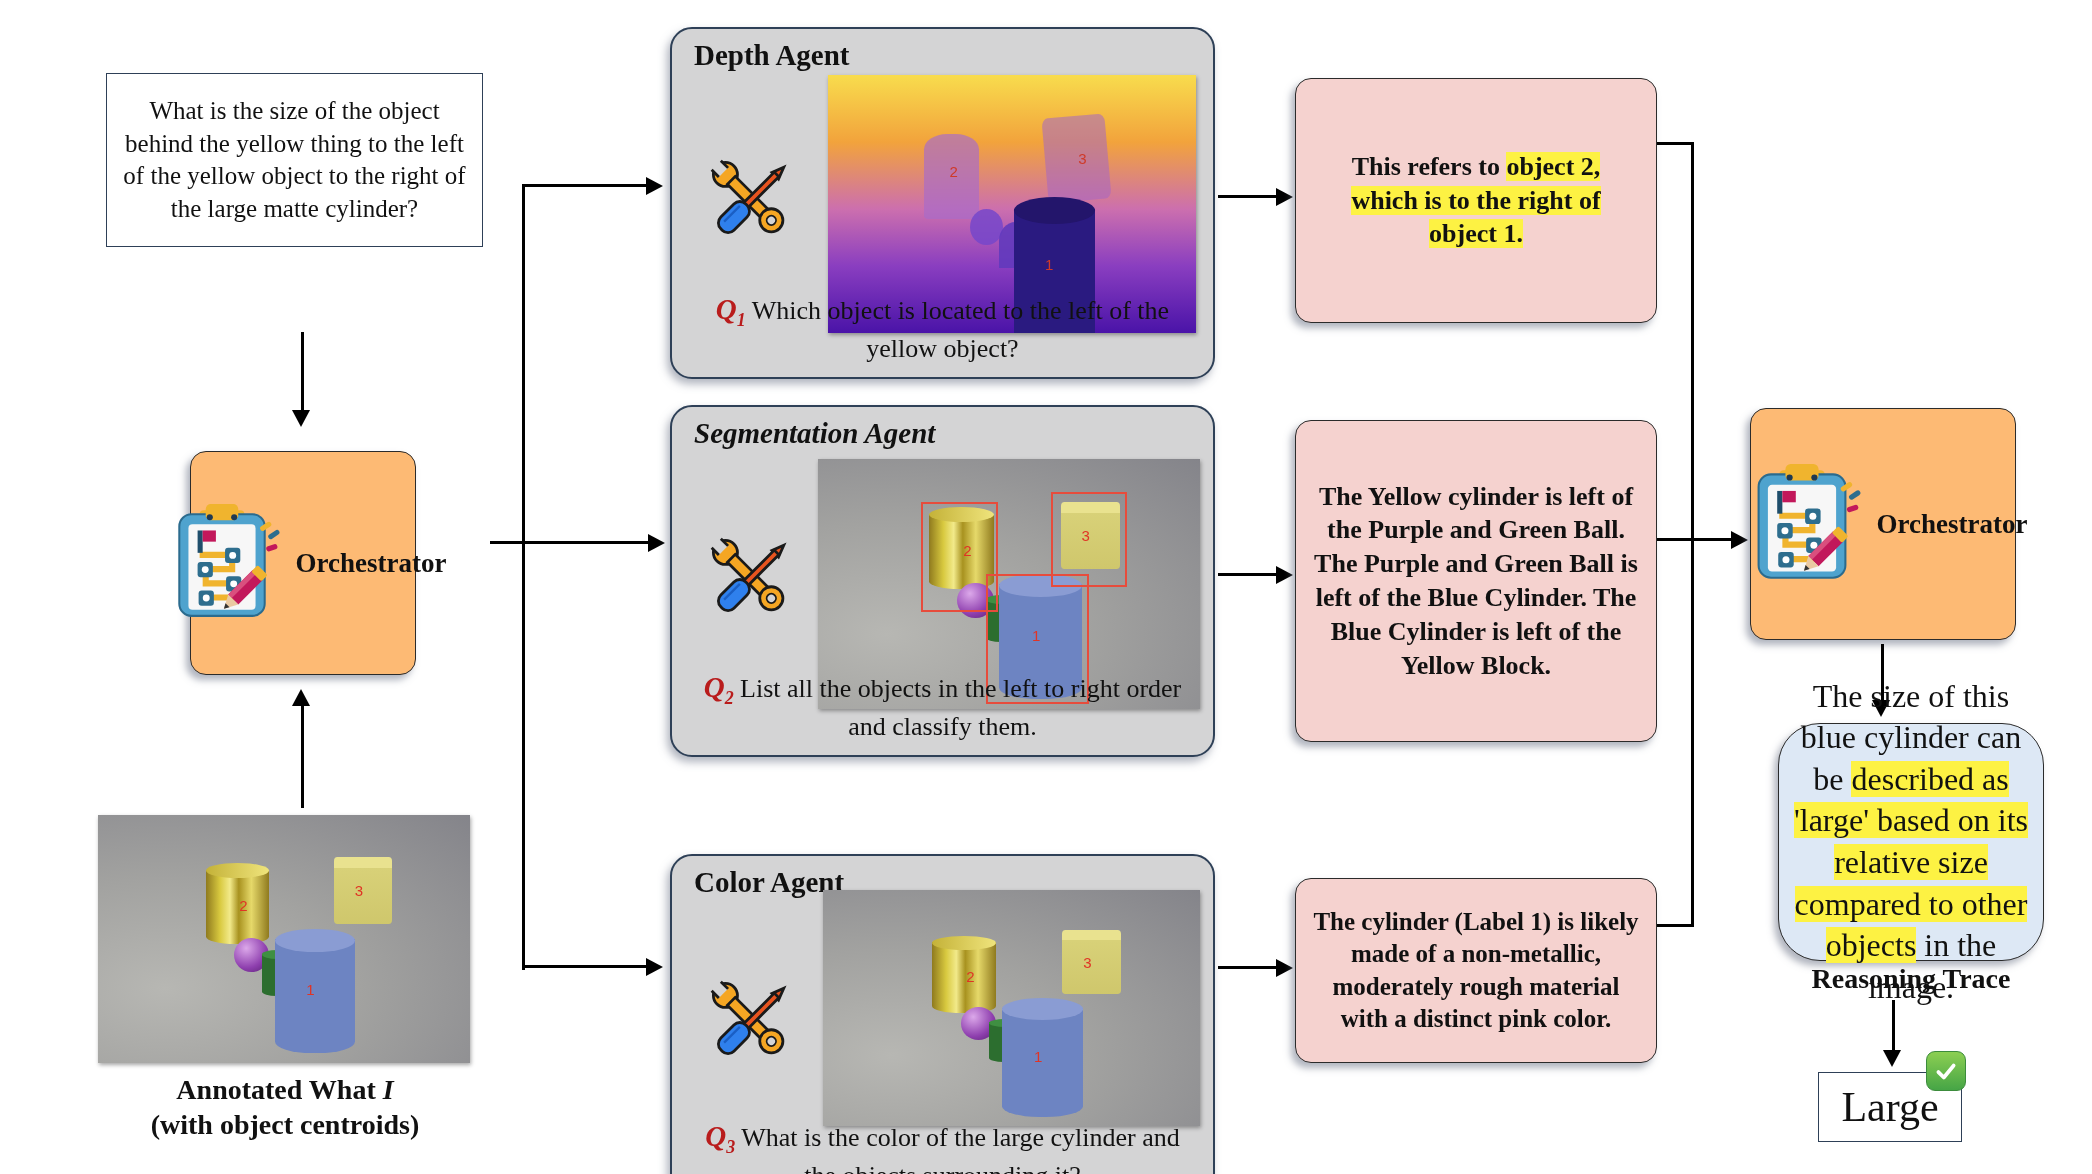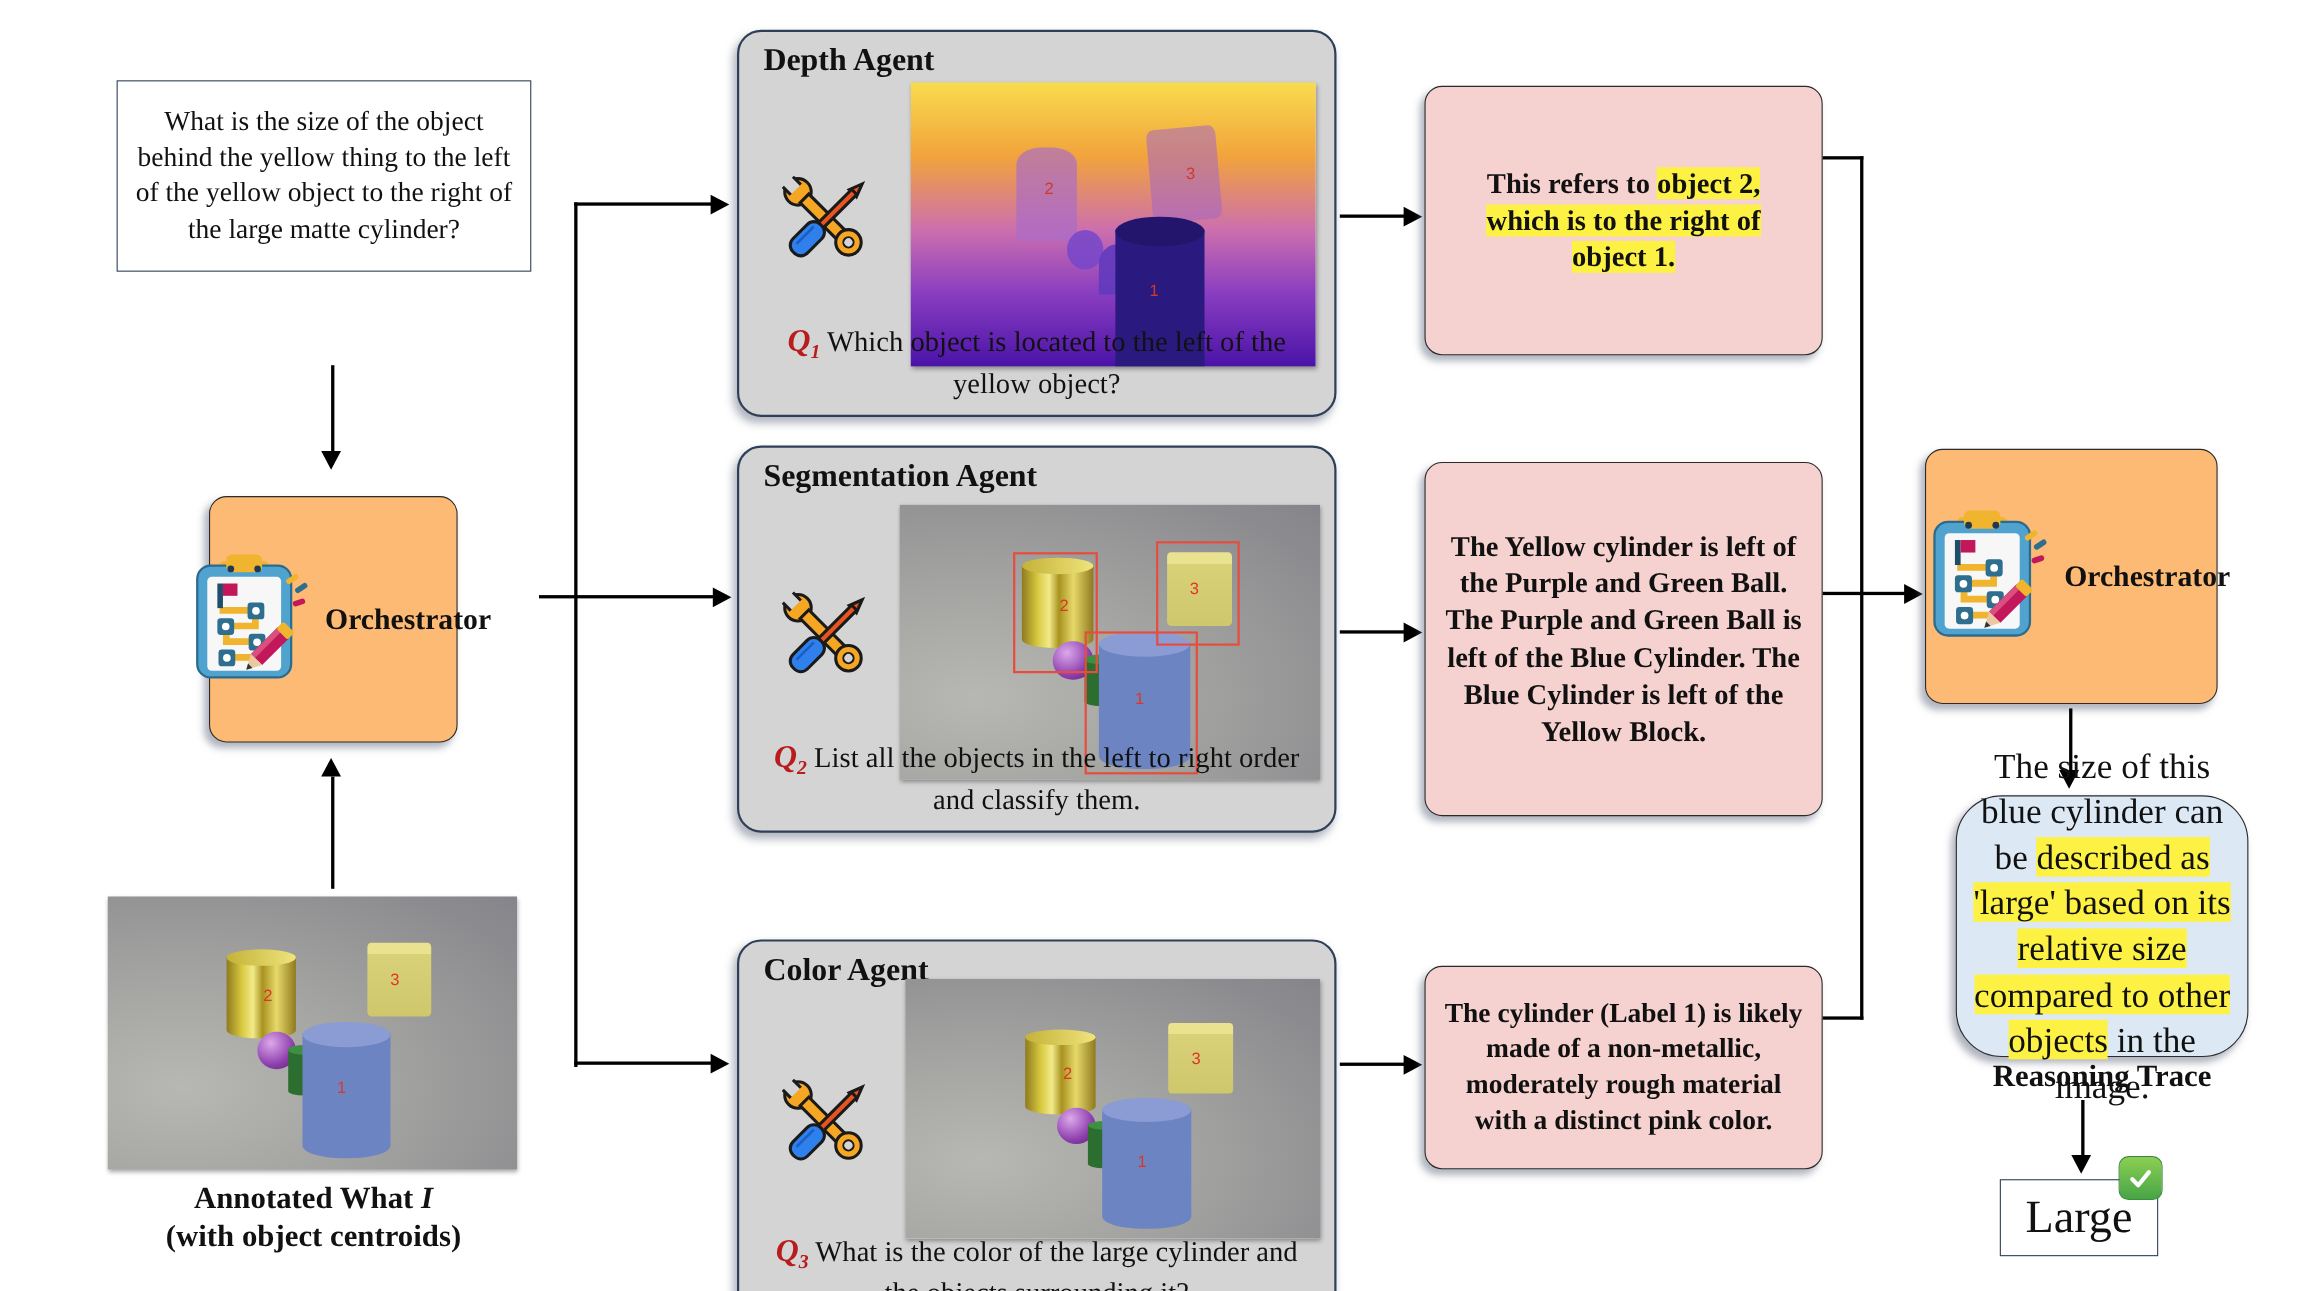--- a/index.html
+++ b/index.html
@@ -192,21 +192,21 @@
       <span class="obj-label" style="left:68%;top:29%;color:#cf3a28;">3</span>
       <span class="obj-label" style="left:59%;top:70%;color:#cf3a28;">1</span>
     </div>
     <div class="question">
       <span class="qtag"><span>Q</span><sub>1</sub></span>
       <span>Which object is located to the left of the yellow object?</span>
     </div>
   </div>
 
   <div class="abox agent-box" style="left:670px;top:405px;width:545px;height:352px;">
-    <div class="title" style="position:absolute;left:22px;top:10px;">Segmentation Agent</div>
+    <div class="title" style="position:absolute;left:22px;top:10px;font-style:italic;">Segmentation Agent</div>
     <span style="position:absolute;left:28px;top:118px;width:102px;height:106px;">
       <svg viewBox="0 0 110 110" width="102" height="106">
         <g transform="rotate(-45 55 55)" stroke="#1a1a1a" stroke-width="3">
           <circle cx="55" cy="16" r="13" fill="#f5a623"></circle>
           <rect x="48" y="0" width="14" height="13" fill="#d4d4d5" stroke="none"></rect>
           <path d="M48 13 v-11 M62 13 v-11" fill="none"></path>
           <rect x="49" y="25" width="12" height="50" fill="#f5a623"></rect>
           <circle cx="55" cy="86" r="12.5" fill="#f5a623"></circle>
           <circle cx="55" cy="86" r="5" fill="#d4d4d5" stroke-width="2"></circle>
         </g>

